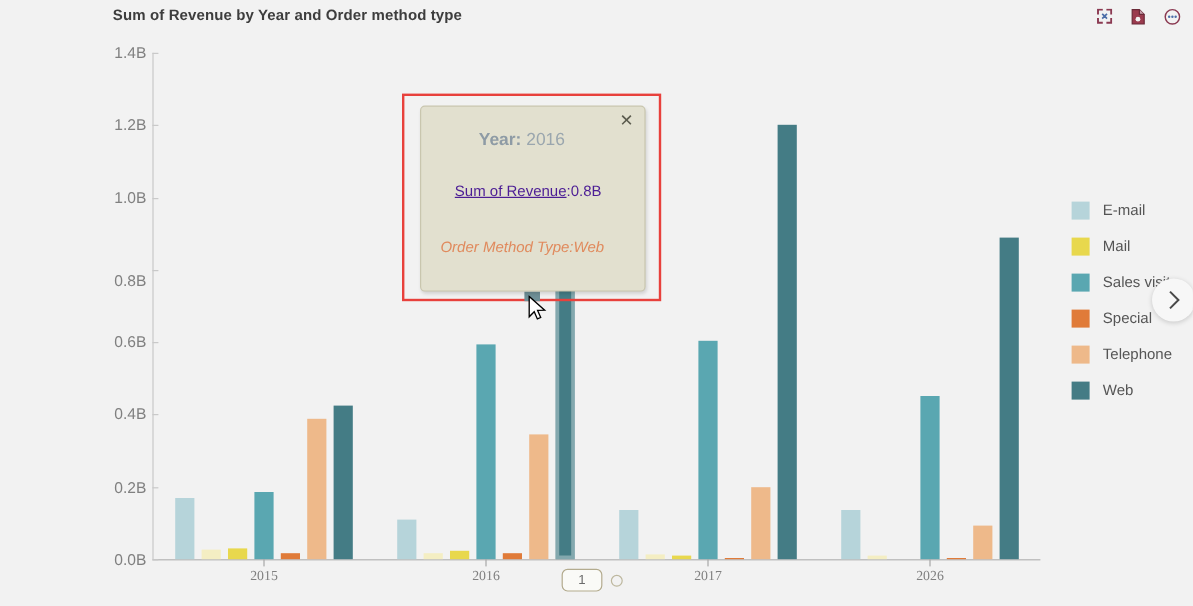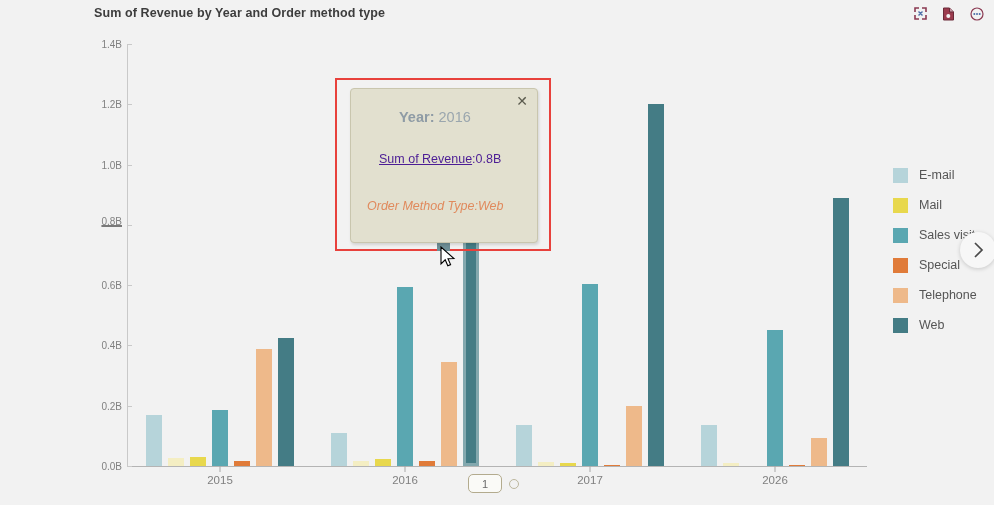--- a/index.html
+++ b/index.html
@@ -23,25 +23,25 @@
     width:19px;height:19px;border-radius:50%;
     display:flex;align-items:center;justify-content:center;
     cursor:pointer;background:transparent;
   }
 
   
   .plot{position:absolute;left:0;top:0;width:994px;height:505px;}
   .yaxis-line{position:absolute;left:127px;top:44px;width:1px;height:422px;background:#c9c9c9;}
   .xaxis-line{position:absolute;left:127px;top:466px;width:740px;height:1px;background:#b4b4b4;}
 
-  .ytick{position:absolute;right:0;transform:translateY(-50%);font-size:10px;color:#808080;white-space:nowrap;}
+  .ytick{position:absolute;right:0;transform:translateY(-50%);font-size:13px;color:#808080;white-space:nowrap;}
   .ytick-wrap{position:absolute;left:88px;width:34px;text-align:right;}
   .ytick-mark{position:absolute;left:127px;width:5px;height:1px;background:#c9c9c9;}
 
-  .xtick-label{position:absolute;top:474px;transform:translateX(-50%);font-size:11.5px;color:#808080;}
+  .xtick-label{position:absolute;top:474px;transform:translateX(-50%);font-size:11.5px;color:#808080;font-family:Liberation Serif, serif;}
   .xtick-mark{position:absolute;top:466px;width:1px;height:6px;background:#a8a8a8;transform:translateX(-50%);}
 
   .bar{position:absolute;bottom:0;}
 
   
   .legend{position:absolute;left:893px;top:160px;}
   .legend-row{display:flex;align-items:center;height:30px;}
   .legend-swatch{width:15px;height:15px;margin-right:11px;flex:0 0 auto;}
   .legend-label{font-size:12.5px;color:#555;white-space:nowrap;}
 
@@ -133,21 +133,21 @@
         </div>
         <div class="ytick-mark" style="top: 405.714px;"></div>
         <div class="ytick-wrap" style="top: 345.429px;">
           <div class="ytick" style="top: 0px; position: relative; transform: translateY(-50%);">0.4B</div>
         </div>
         <div class="ytick-mark" style="top: 345.429px;"></div>
         <div class="ytick-wrap" style="top: 285.143px;">
           <div class="ytick" style="top: 0px; position: relative; transform: translateY(-50%);">0.6B</div>
         </div>
         <div class="ytick-mark" style="top: 285.143px;"></div>
-        <div class="ytick-wrap" style="top: 221px; text-decoration: underline;">
+        <div class="ytick-wrap" style="top: 234px;">
           <div class="ytick" style="top: 0px; position: relative; transform: translateY(-50%);">0.8B</div>
         </div>
         <div class="ytick-mark" style="top: 224.857px;"></div>
         <div class="ytick-wrap" style="top: 164.571px;">
           <div class="ytick" style="top: 0px; position: relative; transform: translateY(-50%);">1.0B</div>
         </div>
         <div class="ytick-mark" style="top: 164.571px;"></div>
         <div class="ytick-wrap" style="top: 104.286px;">
           <div class="ytick" style="top: 0px; position: relative; transform: translateY(-50%);">1.2B</div>
         </div>

